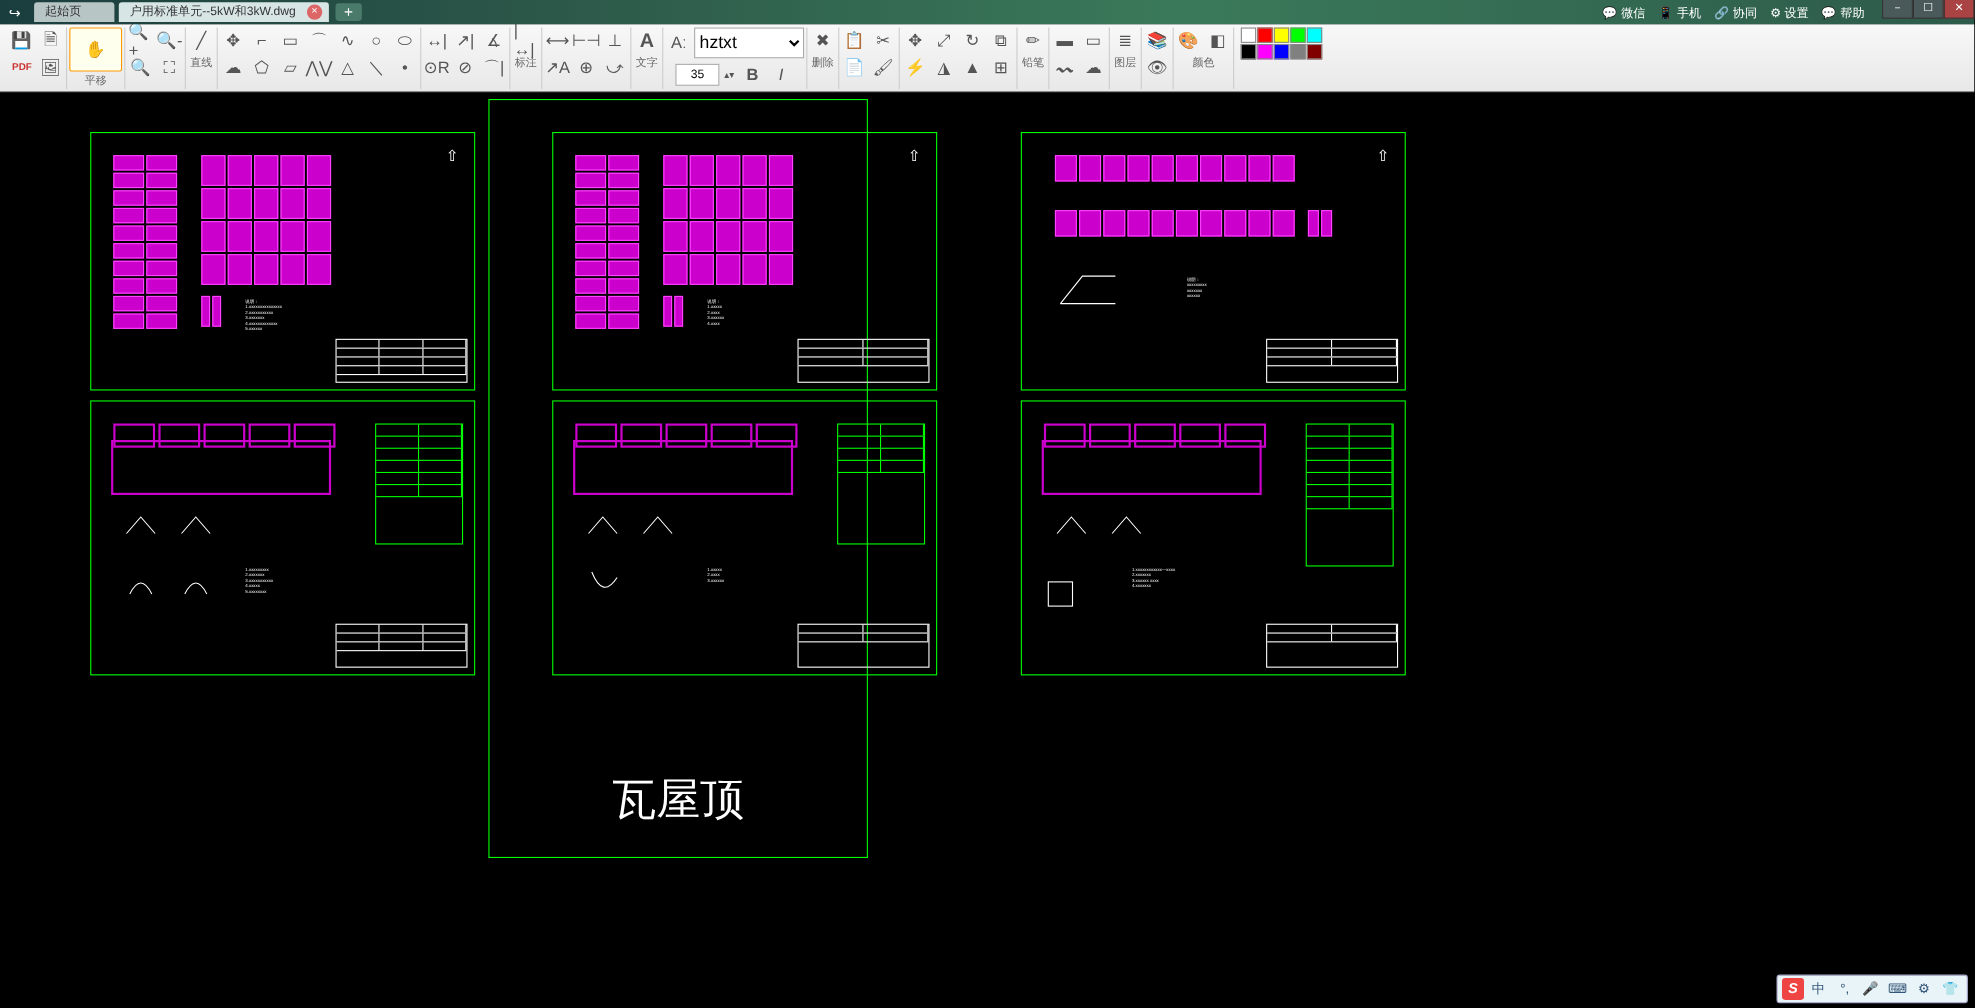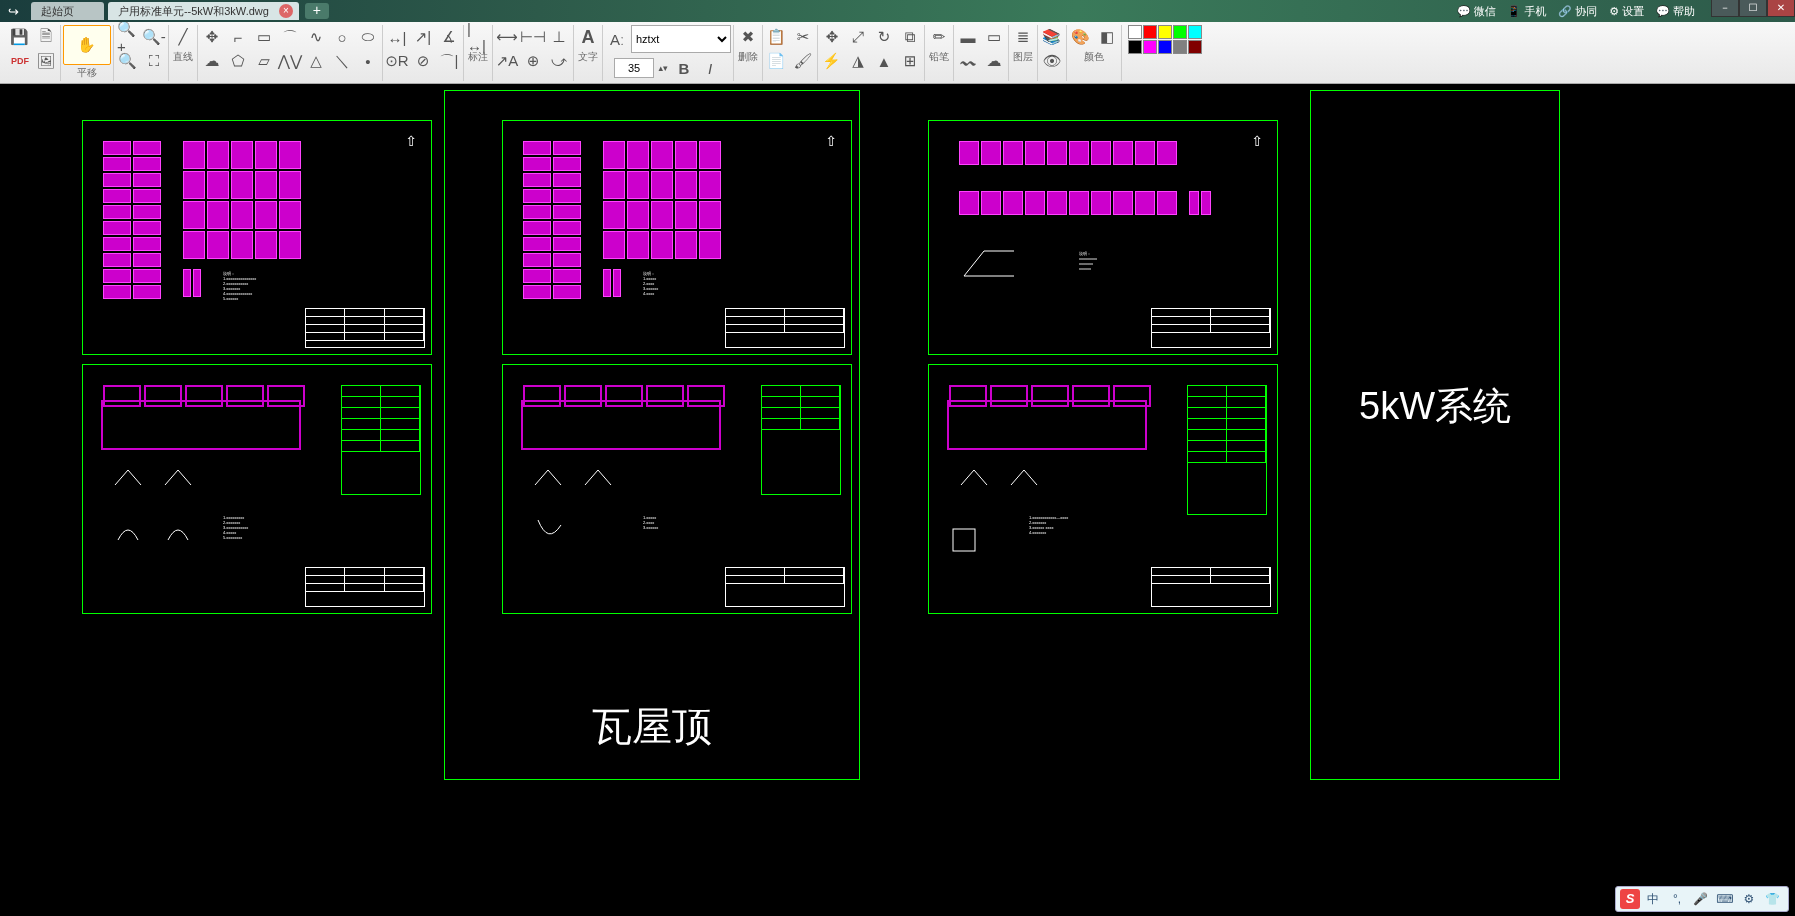--- a/index.html
+++ b/index.html
@@ -14,29 +14,29 @@
 .title-right span{cursor:pointer}
 .winbtns{position:absolute;right:0;top:-1px;display:flex}
 .winbtn{width:28px;height:18px;background:#4a5a5a;color:#fff;text-align:center;line-height:16px;font-size:10px;border:1px solid #333;cursor:pointer}
 .toolbar{height:62px;background:linear-gradient(#f8f8f8,#e8e8e8);border-bottom:1px solid #aaa;display:flex;align-items:flex-start;padding:3px 6px}
 .tgroup{display:flex;flex-direction:column;align-items:center;padding:0 2px;border-right:1px solid #ccc;height:56px}
 .tgroup.noline{border-right:none}
 .trow{display:flex;gap:2px;align-items:center}
 .tbtn{width:24px;height:24px;display:flex;align-items:center;justify-content:center;cursor:pointer;border:1px solid transparent;border-radius:2px;font-size:15px;color:#555}
 .tbtn.big{width:48px;height:40px}
 .tlabel{font-size:10px;color:#666;margin-top:1px}
-.font-sel{height:28px;width:100px;font-size:11px;border:1px solid #aaa;background:#fff}
+.font-sel{height:28px;width:100px;font-size:16px;border:1px solid #aaa;background:#fff}
 .size-sel{height:20px;width:40px;font-size:11px;border:1px solid #aaa;background:#fff;text-align:center}
 .palette{display:grid;grid-template-columns:repeat(5,14px);grid-template-rows:repeat(2,14px);gap:1px;margin-left:4px}
 .sw{width:14px;height:14px;border:1px solid #888;cursor:pointer}
 .canvas{position:absolute;top:84px;left:0;right:0;bottom:0;background:#000;overflow:hidden}
 .outerbox{position:absolute;border:1px solid #0f0}
 .sheetbox{position:absolute;border:1px solid #0f0}
 .ob1{left:10px;top:6px;width:430px;height:690px}
-.ob2{left:444px;top:6px;width:416px;height:690px}
+.ob2{left:444px;top:6px;width:345px;height:690px}
 .ob3{left:876px;top:6px;width:428px;height:690px}
 .ob4{left:1310px;top:6px;width:250px;height:690px}
 .s11{left:82px;top:36px;width:350px;height:235px}
 .s12{left:82px;top:280px;width:350px;height:250px}
 .s21{left:502px;top:36px;width:350px;height:235px}
 .s22{left:502px;top:280px;width:350px;height:250px}
 .s31{left:928px;top:36px;width:350px;height:235px}
 .s32{left:928px;top:280px;width:350px;height:250px}
 .bottom-label{position:absolute;bottom:25px;width:100%;text-align:center;color:#fff;font-size:40px;font-family:"STXihei","SimHei",sans-serif;font-weight:300}
 .side-label{position:absolute;top:290px;width:100%;text-align:center;color:#fff;font-size:38px;font-family:"STXihei","SimHei",sans-serif;font-weight:300}
@@ -261,23 +261,20 @@
         <div class="sw" style="background: rgb(128, 0, 0);"></div>
       </div>
   </div>
 </div>
 
 <div class="canvas">
 
   <div class="outerbox ob2">
     <div class="bottom-label">瓦屋顶</div>
   </div>
-  <div class="outerbox ob4">
-    <div class="side-label">5kW系统</div>
-  </div>
 
   <div class="sheetbox s11">
     <div class="compass">⇧</div>
     <div class="panelgrid" style="left:20px;top:20px;grid-template-columns:repeat(2,28px);grid-template-rows:repeat(10,14px)">
         <div class="panel"></div>
         <div class="panel"></div>
         <div class="panel"></div>
         <div class="panel"></div>
         <div class="panel"></div>
         <div class="panel"></div>

